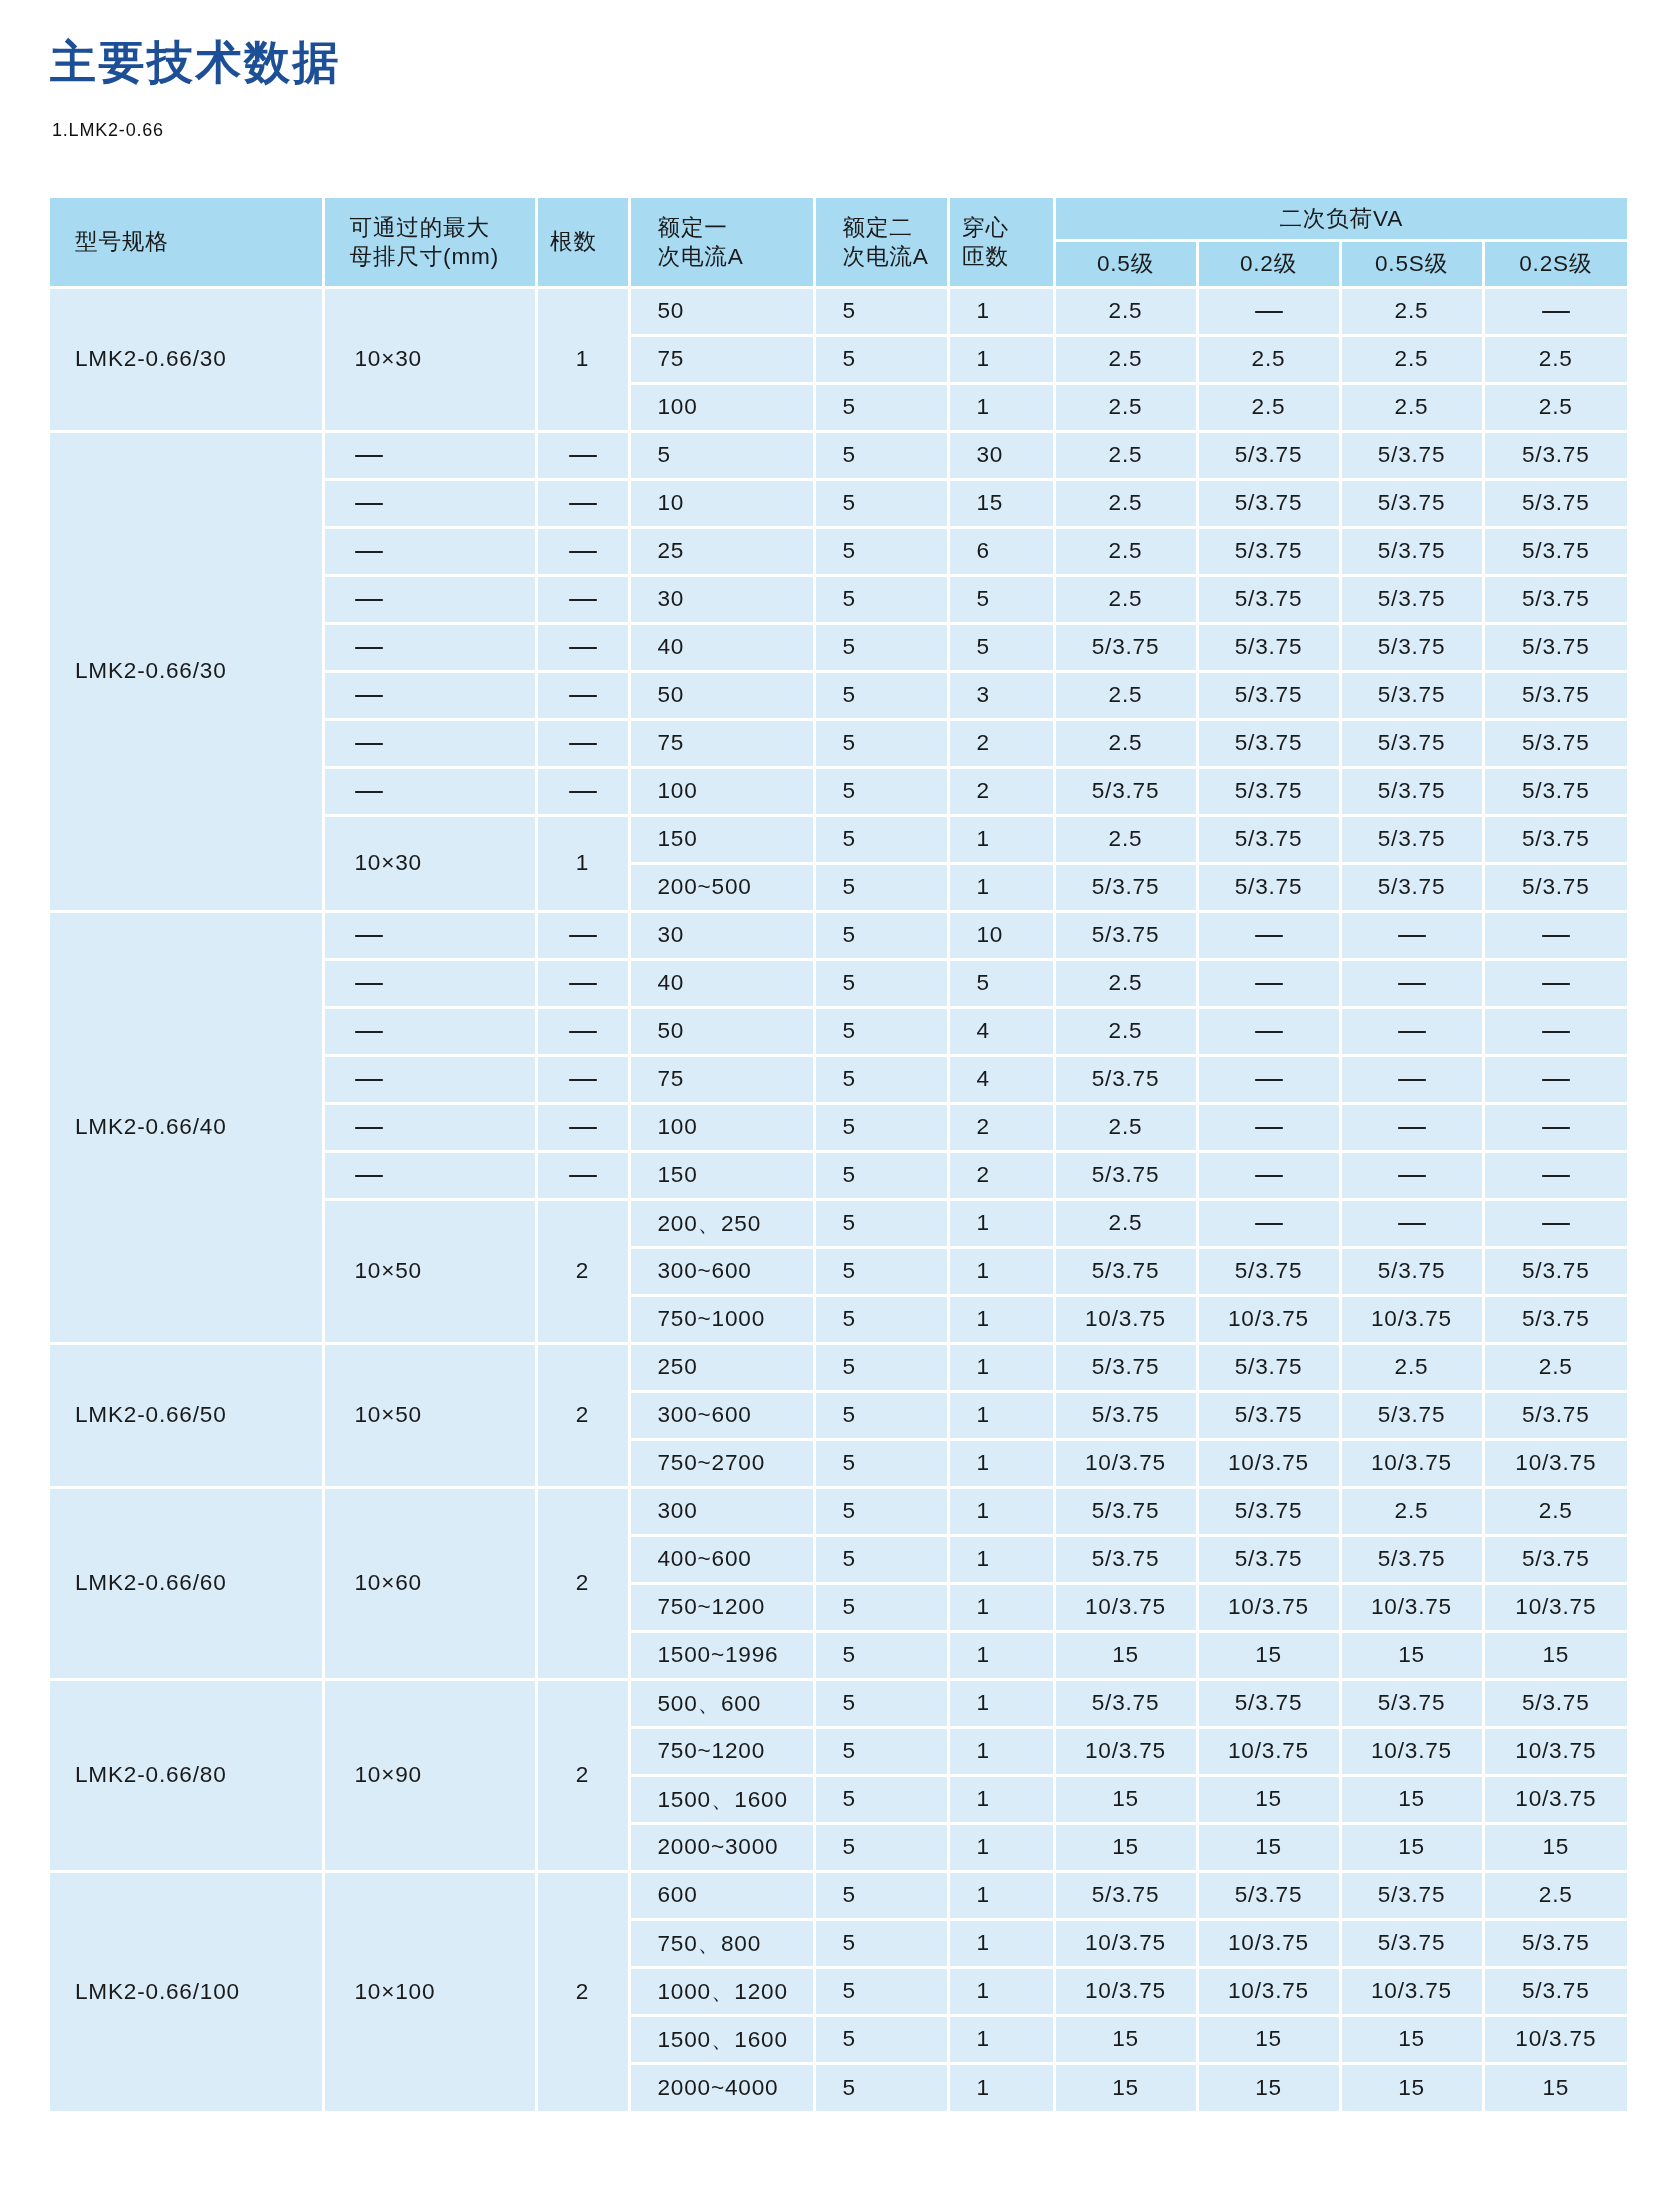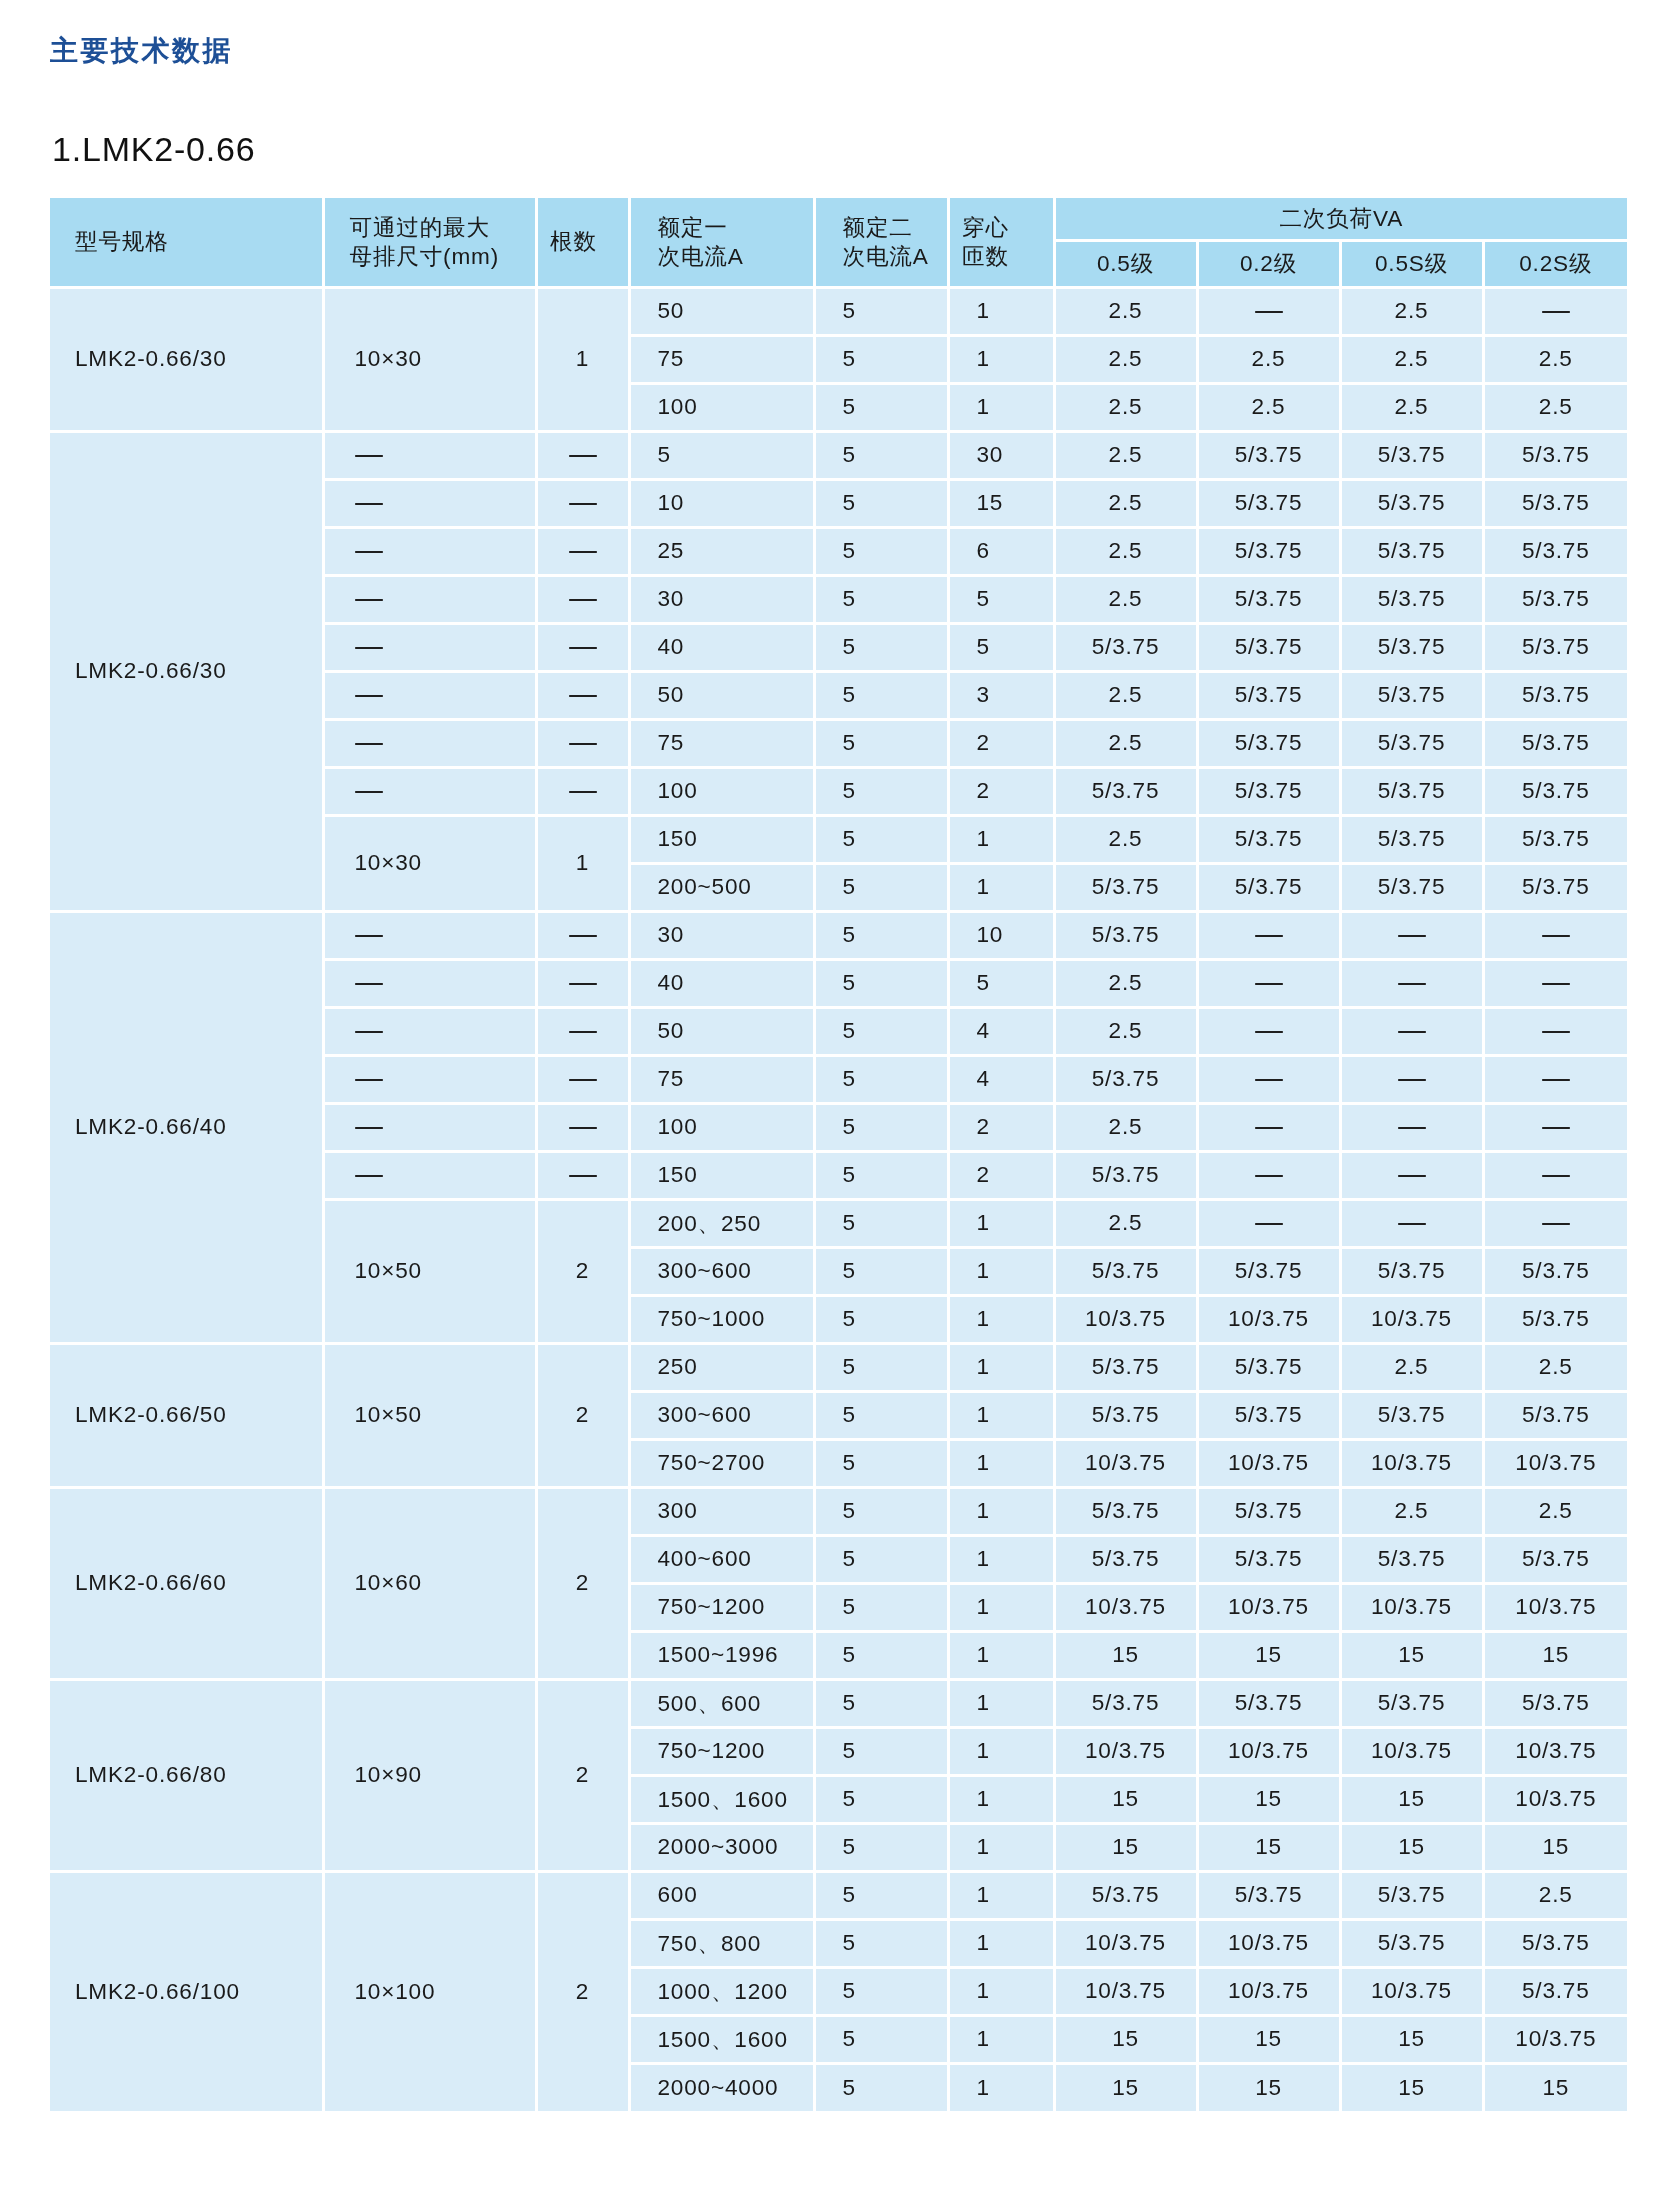--- a/index.html
+++ b/index.html
@@ -5,26 +5,26 @@
   html,body{margin:0;padding:0;background:#ffffff;}
   body{
     width:1671px;height:2205px;
     font-family:"Liberation Sans","DejaVu Sans",sans-serif;
     color:#1a1a1a;
     -webkit-font-smoothing:antialiased;
   }
   .page{position:relative;width:1671px;height:2205px;overflow:hidden;background:#fff;}
   .title{
     position:absolute;left:50px;top:32px;margin:0;
-    font-size:28px;font-weight:600;letter-spacing:2.5px;
+    font-size:46px;font-weight:600;letter-spacing:2.5px;
     color:#1d4f96;
   }
   .subtitle{
     position:absolute;left:52px;top:120px;
-    font-size:34px;letter-spacing:0.8px;color:#111;margin-top:10px;
+    font-size:18px;letter-spacing:0.8px;color:#111;
   }
   table.spec{
     position:absolute;left:50px;top:198px;
     width:1575px;
     border-collapse:collapse;
     border-style:hidden;          
     table-layout:fixed;
   }
   .spec th,.spec td{
     border:3.3px solid #ffffff;

